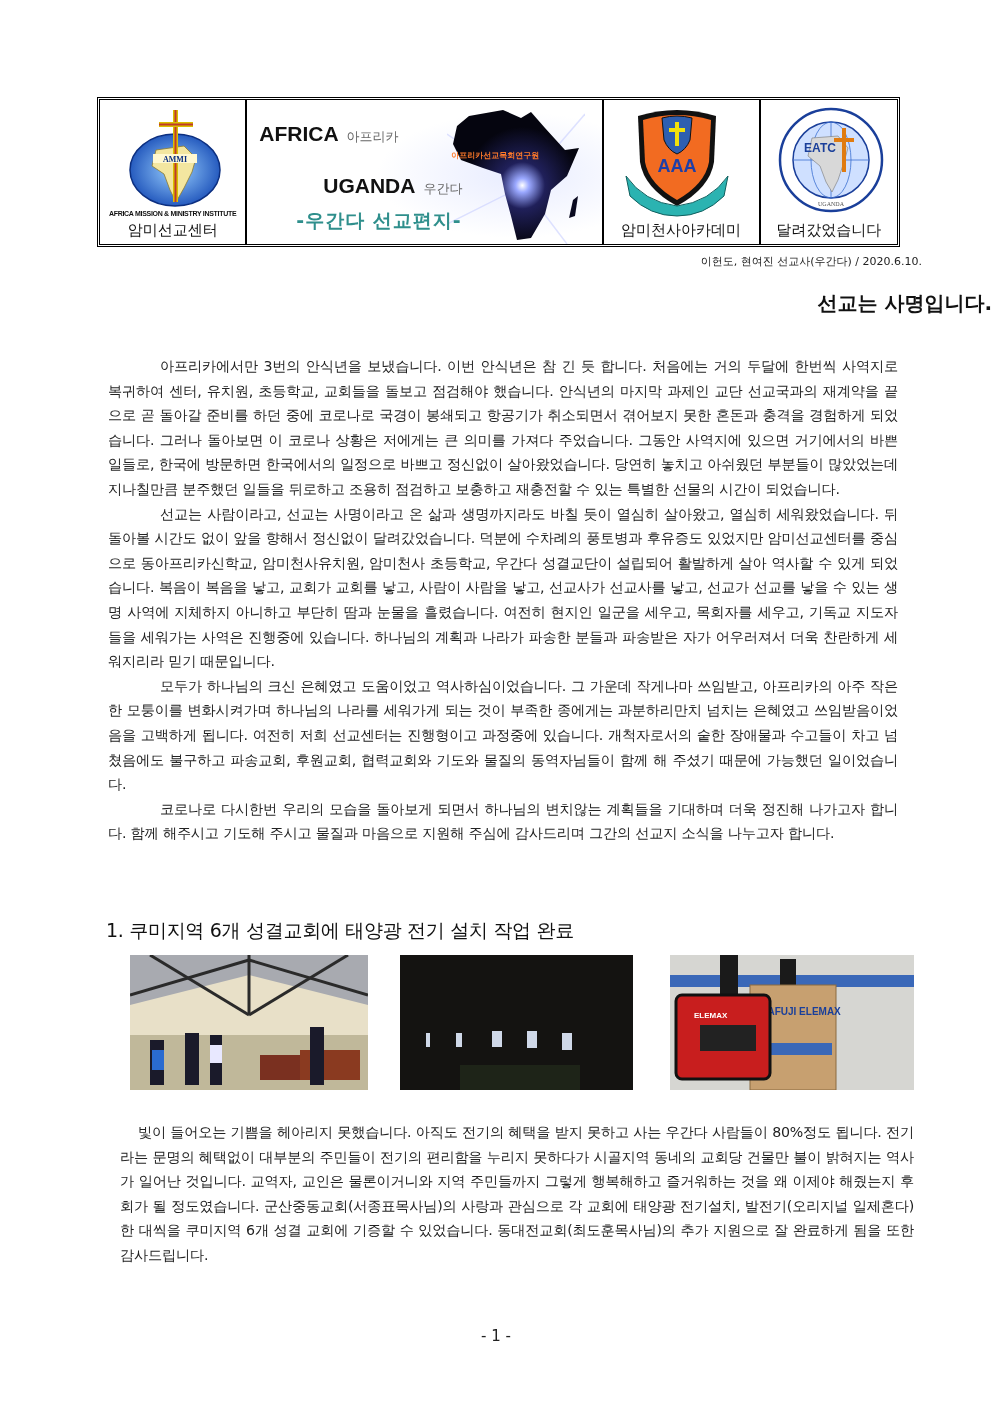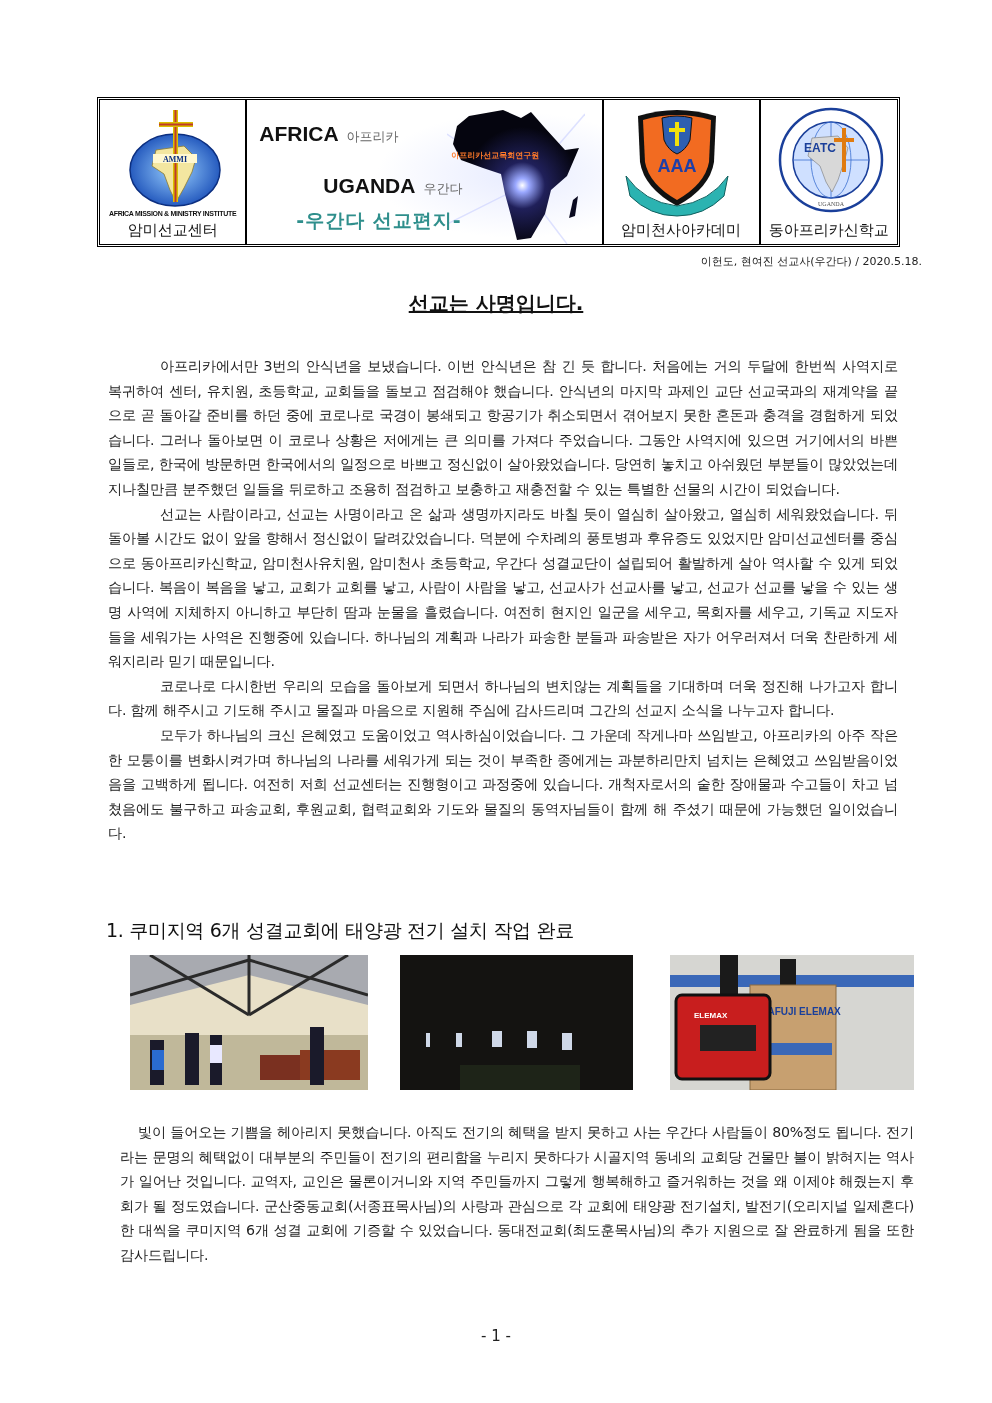--- a/index.html
+++ b/index.html
@@ -35,22 +35,22 @@
   .banner-title { position: absolute; left: 10px; bottom: 10px; font-size: 19px; font-weight: bold;
                   color: #2f8f8c; letter-spacing: 1px; margin-left: 39px; }
   .africa-map { position: absolute; left: 200px; top: 4px; width: 138px; height: 140px; }
   .map-label { position: absolute; left: 204px; top: 50px; font-size: 8px; font-weight: bold; color: #ff7a2a; }
 
   .crest { position: absolute; left: 20px; top: 6px; width: 106px; height: 112px; }
   .eatc { position: absolute; left: 17px; top: 6px; width: 106px; height: 108px; }
 
   .byline { position: absolute; right: 70px; top: 254px; font-size: 11px; color: #222; }
 
-  .title { position: absolute; left: 0; right: 0; top: 290px; text-align: center;
-           font-size: 20px; font-weight: bold; text-decoration: underline; }
+  .title { position: absolute; left: 0; right: 0; top: 290px; text-align: right;
+           font-size: 20px; font-weight: bold; }
 
   .body-text { position: absolute; left: 108px; width: 790px; font-size: 14.2px; line-height: 24.6px;
                text-align: justify; color: #222; letter-spacing: -0.2px; }
   .body-text p { margin: 0; text-indent: 52px; }
   .intro { top: 354px; }
 
   .section-heading { position: absolute; left: 106px; top: 918px; font-size: 19px; color: #111; letter-spacing: -0.3px; }
 
   .photo { position: absolute; top: 955px; height: 135px; overflow: hidden; }
   .p1 { left: 130px; width: 238px; }
@@ -134,33 +134,33 @@
         <ellipse cx="53" cy="54" rx="20" ry="38"></ellipse>
           <line x1="15" y1="54" x2="91" y2="54"></line>
           <line x1="53" y1="16" x2="53" y2="92"></line>
       </g>
       <path d="M34 32 L60 30 L70 42 L66 56 L60 74 L54 86 L48 76 L42 60 L30 50 Z" fill="#d8d8d8" stroke="#777" stroke-width="0.6"></path>
       <rect x="64" y="22" width="4" height="44" fill="#e07b10"></rect>
         <rect x="56" y="32" width="20" height="4" fill="#e07b10"></rect>
       <text x="42" y="46" font-size="12" font-weight="bold" text-anchor="middle" fill="#1a3f9a" font-family="Liberation Sans, sans-serif">EATC</text>
       <text x="53" y="100" font-size="6" text-anchor="middle" fill="#555" font-family="Liberation Serif, serif">UGANDA</text>
     </svg>
-    <div class="cell-label">동아프리카신학교</div>
-  </div>
-</div>
-
-<div class="byline">이헌도, 현여진 선교사(우간다) / 2020.5.18.</div>
+    <div class="cell-label">달려갔었습니다</div>
+  </div>
+</div>
+
+<div class="byline">이헌도, 현여진 선교사(우간다) / 2020.6.10.</div>
 
 <div class="title">선교는 사명입니다.</div>
 
 <div class="body-text intro">
   <p>아프리카에서만 3번의 안식년을 보냈습니다. 이번 안식년은 참 긴 듯 합니다. 처음에는 거의 두달에 한번씩 사역지로 복귀하여 센터, 유치원, 초등학교, 교회들을 돌보고 점검해야 했습니다. 안식년의 마지막 과제인 교단 선교국과의 재계약을 끝으로 곧 돌아갈 준비를 하던 중에 코로나로 국경이 봉쇄되고 항공기가 취소되면서 겪어보지 못한 혼돈과 충격을 경험하게 되었습니다. 그러나 돌아보면 이 코로나 상황은 저에게는 큰 의미를 가져다 주었습니다. 그동안 사역지에 있으면 거기에서의 바쁜 일들로, 한국에 방문하면 한국에서의 일정으로 바쁘고 정신없이 살아왔었습니다. 당연히 놓치고 아쉬웠던 부분들이 많았었는데 지나칠만큼 분주했던 일들을 뒤로하고 조용히 점검하고 보충하고 재충전할 수 있는 특별한 선물의 시간이 되었습니다.</p>
   <p>선교는 사람이라고, 선교는 사명이라고 온 삶과 생명까지라도 바칠 듯이 열심히 살아왔고, 열심히 세워왔었습니다. 뒤돌아볼 시간도 없이 앞을 향해서 정신없이 달려갔었습니다. 덕분에 수차례의 풍토병과 후유증도 있었지만 암미선교센터를 중심으로 동아프리카신학교, 암미천사유치원, 암미천사 초등학교, 우간다 성결교단이 설립되어 활발하게 살아 역사할 수 있게 되었습니다. 복음이 복음을 낳고, 교회가 교회를 낳고, 사람이 사람을 낳고, 선교사가 선교사를 낳고, 선교가 선교를 낳을 수 있는 생명 사역에 지체하지 아니하고 부단히 땀과 눈물을 흘렸습니다. 여전히 현지인 일군을 세우고, 목회자를 세우고, 기독교 지도자들을 세워가는 사역은 진행중에 있습니다. 하나님의 계획과 나라가 파송한 분들과 파송받은 자가 어우러져서 더욱 찬란하게 세워지리라 믿기 때문입니다.</p>
+  <p>모두가 하나님의 크신 은혜였고 도움이었고 역사하심이었습니다. 그 가운데 작게나마 쓰임받고, 아프리카의 아주 작은 한 모퉁이를 변화시켜가며 하나님의 나라를 세워가게 되는 것이 부족한 종에게는 과분하리만치 넘치는 은혜였고 쓰임받음이었음을 고백하게 됩니다. 여전히 저희 선교센터는 진행형이고 과정중에 있습니다. 개척자로서의 숱한 장애물과 수고들이 차고 넘쳤음에도 불구하고 파송교회, 후원교회, 협력교회와 기도와 물질의 동역자님들이 함께 해 주셨기 때문에 가능했던 일이었습니다.</p>
   <p>코로나로 다시한번 우리의 모습을 돌아보게 되면서 하나님의 변치않는 계획들을 기대하며 더욱 정진해 나가고자 합니다. 함께 해주시고 기도해 주시고 물질과 마음으로 지원해 주심에 감사드리며 그간의 선교지 소식을 나누고자 합니다.</p>
-  <p>모두가 하나님의 크신 은혜였고 도움이었고 역사하심이었습니다. 그 가운데 작게나마 쓰임받고, 아프리카의 아주 작은 한 모퉁이를 변화시켜가며 하나님의 나라를 세워가게 되는 것이 부족한 종에게는 과분하리만치 넘치는 은혜였고 쓰임받음이었음을 고백하게 됩니다. 여전히 저희 선교센터는 진행형이고 과정중에 있습니다. 개척자로서의 숱한 장애물과 수고들이 차고 넘쳤음에도 불구하고 파송교회, 후원교회, 협력교회와 기도와 물질의 동역자님들이 함께 해 주셨기 때문에 가능했던 일이었습니다.</p>
 </div>
 
 <div class="section-heading">1. 쿠미지역 6개 성결교회에 태양광 전기 설치 작업 완료</div>
 
 <div class="photo p1">
   <svg width="238" height="135" viewBox="0 0 238 135">
     <rect width="238" height="135" fill="#e8e0c8"></rect>
     <polygon points="0,0 238,0 238,50 119,20 0,50" fill="#a8aab0"></polygon>
     <g stroke="#2a2a2a" stroke-width="3">
       <line x1="0" y1="40" x2="119" y2="5"></line>

